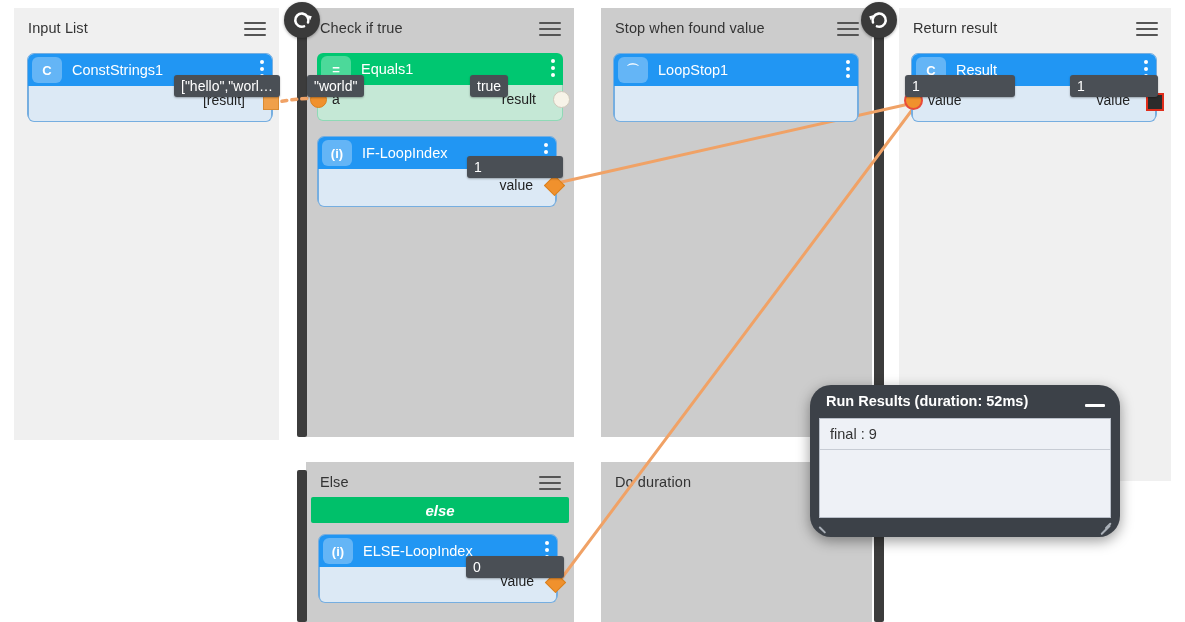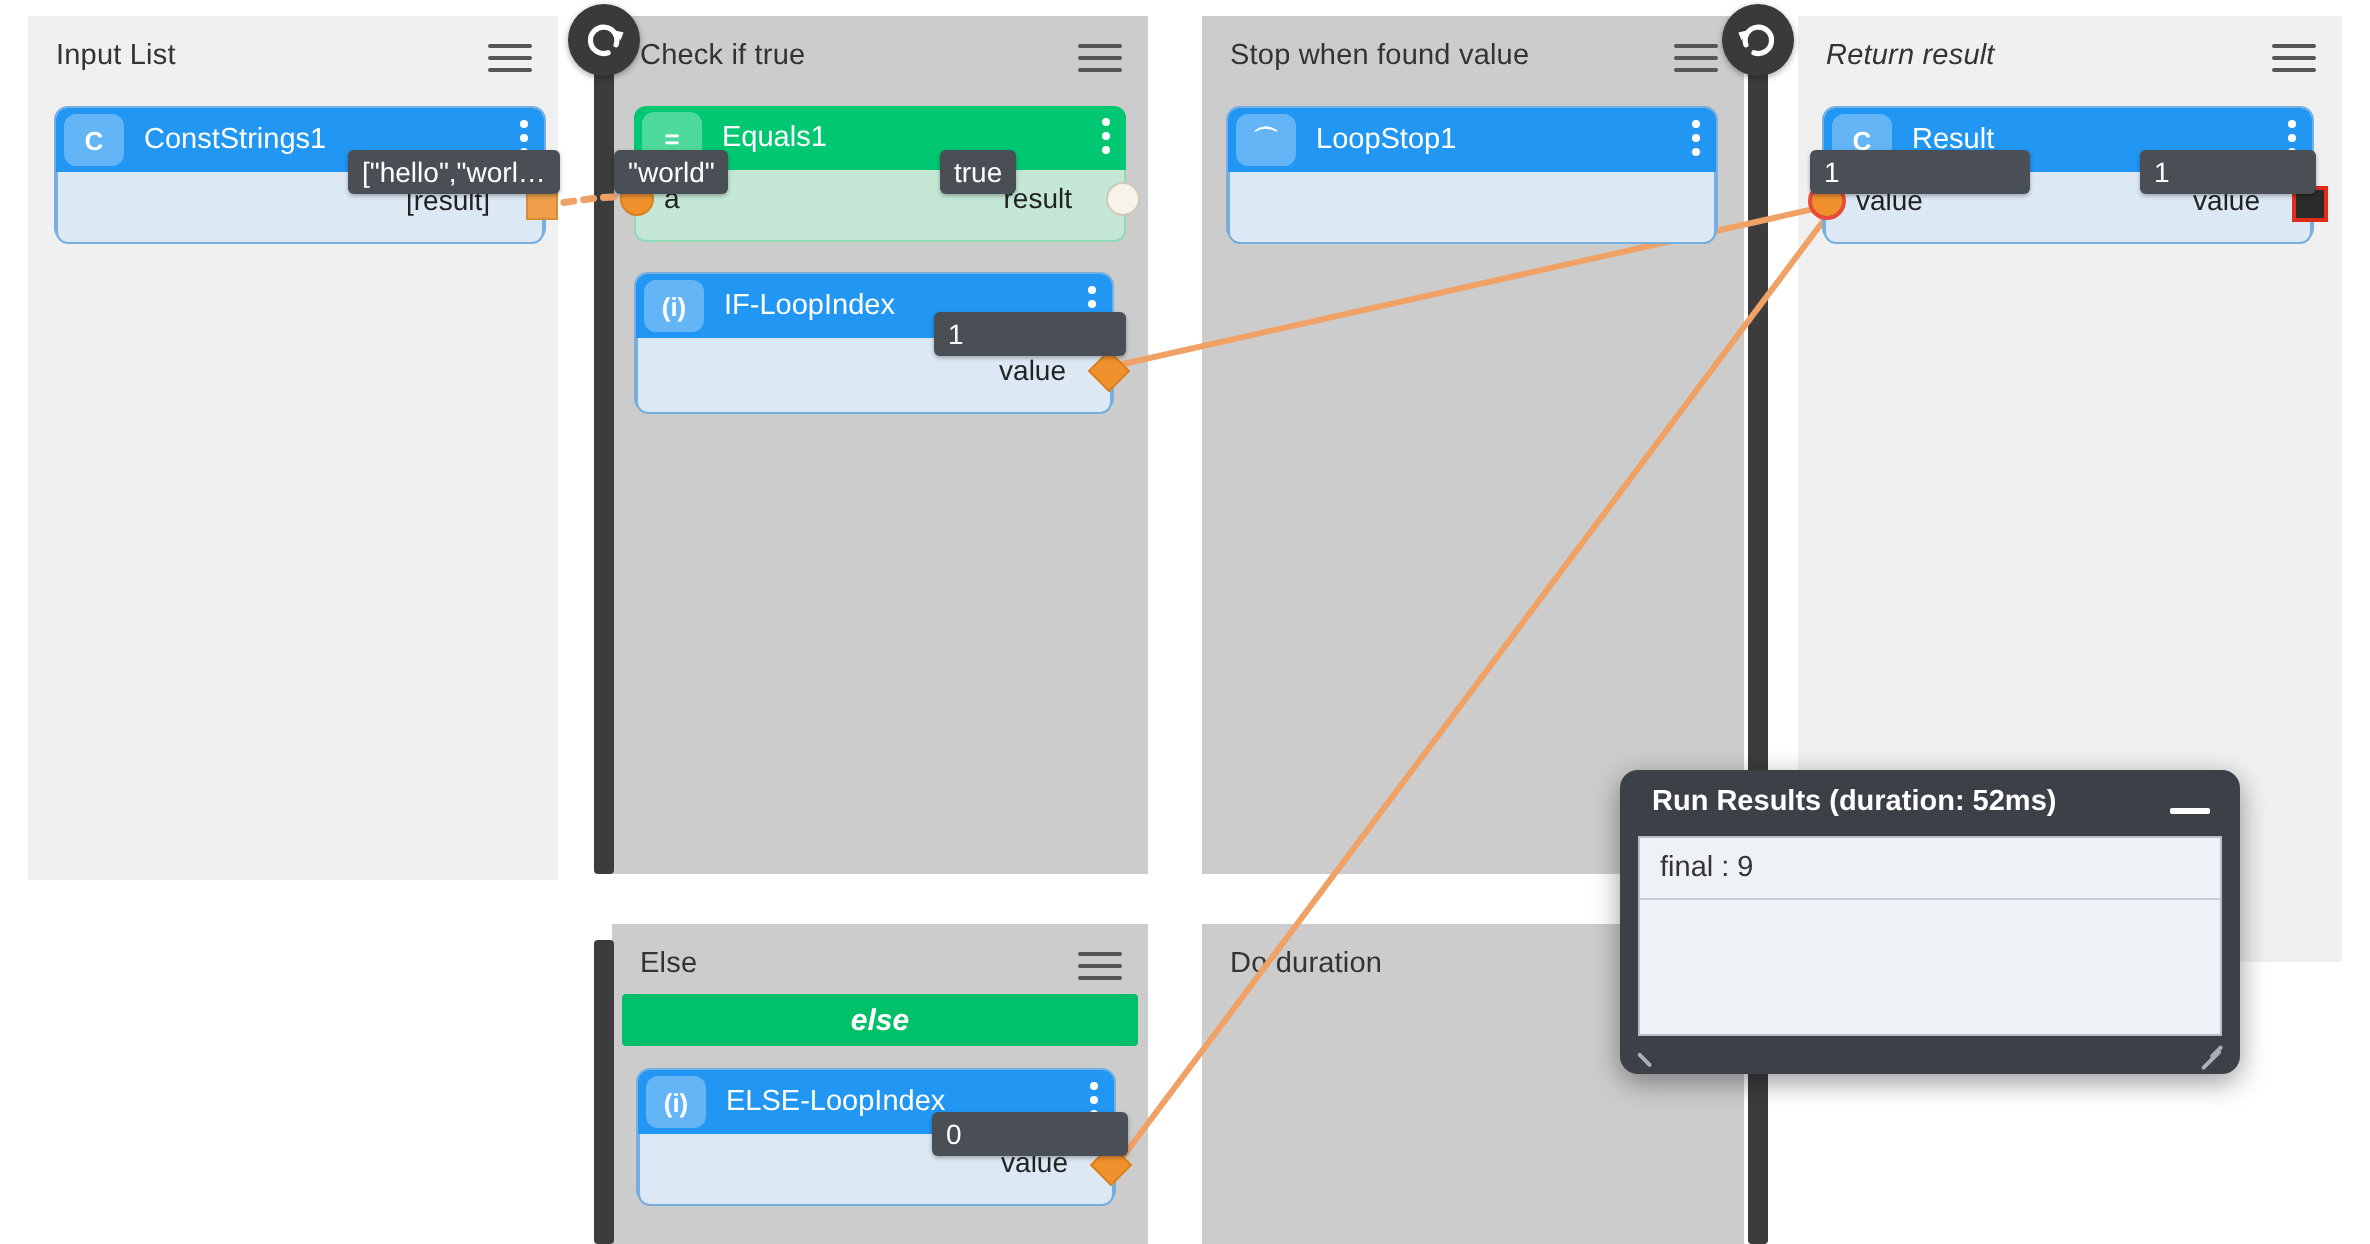--- a/index.html
+++ b/index.html
@@ -91,21 +91,21 @@
   
   .else-banner{
     position:absolute;background:#00c06a;border-radius:2px;
     display:flex;align-items:center;justify-content:center;
     color:#ffffff;font-size:15px;font-style:italic;font-weight:bold;
   }
 
   
   #run-results{
     position:absolute;left:810px;top:385px;width:310px;height:152px;
-    background:#3c4148;border-radius:9px;box-sizing:border-box;
+    background:#3c4148;border-radius:21px;box-sizing:border-box;
     box-shadow:0 4px 14px rgba(0,0,0,.4);padding:7px 7px 0 7px;
   }
   #rr-title{
     position:absolute;left:16px;top:8px;color:#ffffff;font-size:14.5px;font-weight:bold;white-space:nowrap;
   }
   #rr-min{
     position:absolute;right:15px;top:19px;width:20px;height:3px;background:#ffffff;border-radius:1px;cursor:pointer;
   }
   #rr-body{
     position:absolute;left:9px;top:33px;width:292px;height:100px;
@@ -149,21 +149,21 @@
 
   <div class="panel panel-dark" style="left:601px;top:8px;width:271px;height:429px;">
     <div class="panel-title">Stop when found value</div>
     <div class="panel-menu">
         <i></i>
         <i></i>
         <i></i>
       </div>
   </div>
 
-  <div class="panel panel-light" style="left:899px;top:8px;width:272px;height:473px;font-style:italic;">
+  <div class="panel panel-light" style="left:899px;top:8px;width:272px;height:473px;">
     <div class="panel-title">Return result</div>
     <div class="panel-menu">
         <i></i>
         <i></i>
         <i></i>
       </div>
   </div>
 
   <div class="panel panel-dark" style="left:306px;top:462px;width:268px;height:160px;">
     <div class="panel-title">Else</div>

